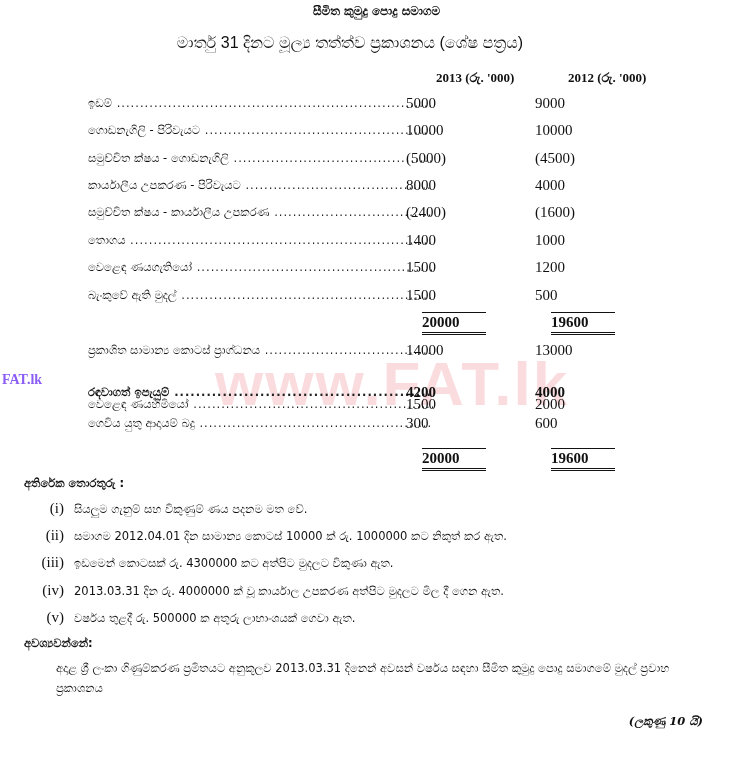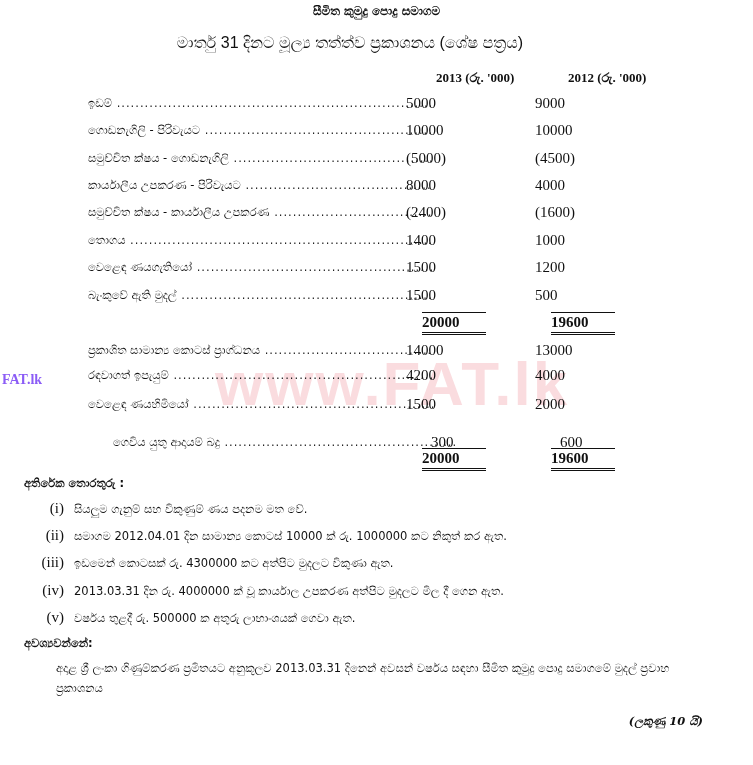--- a/index.html
+++ b/index.html
@@ -141,31 +141,31 @@
   <div class="row total" style="top:312px;">
     <span class="v13">20000</span>
     <span class="v12">19600</span>
   </div>
 
   <div class="row" style="top:339px;text-decoration:underline;">
     <span class="label">ප්‍රකාශිත සාමාන්‍ය කොටස් ප්‍රාග්ධනය</span>
     <span class="v13">14000</span>
     <span class="v12">13000</span>
   </div>
-  <div class="row" style="top:364px;">
+  <div class="row" style="top:381px;font-weight:bold;">
     <span class="label">රඳවාගත් ඉපැයුම්</span>
     <span class="v13">4200</span>
     <span class="v12">4000</span>
   </div>
   <div class="row" style="top:393px;">
     <span class="label">වෙළෙඳ ණයහිමියෝ</span>
     <span class="v13">1500</span>
     <span class="v12">2000</span>
   </div>
-  <div class="row" style="top:431px;margin-left:25px;">
+  <div class="row" style="top:412px;">
     <span class="label">ගෙවිය යුතු ආදායම් බදු</span>
     <span class="v13">300</span>
     <span class="v12">600</span>
   </div>
   <div class="row total" style="top:448px;">
     <span class="v13">20000</span>
     <span class="v12">19600</span>
   </div>
 
   <div class="info-title">අතිරේක තොරතුරු :</div>

